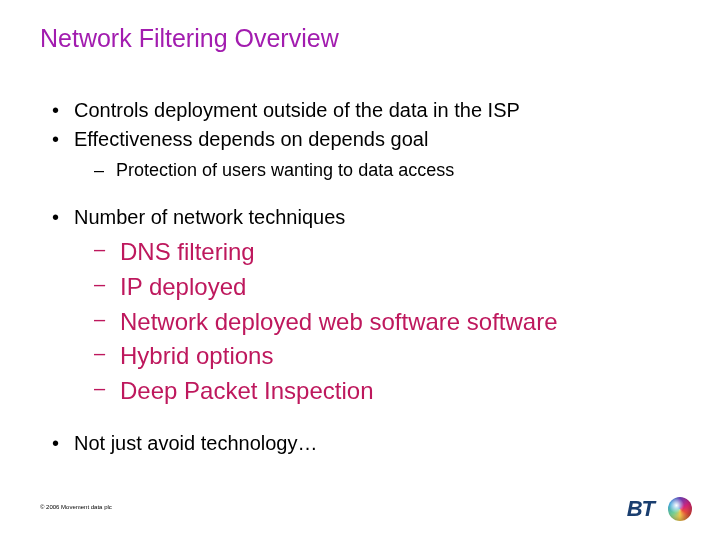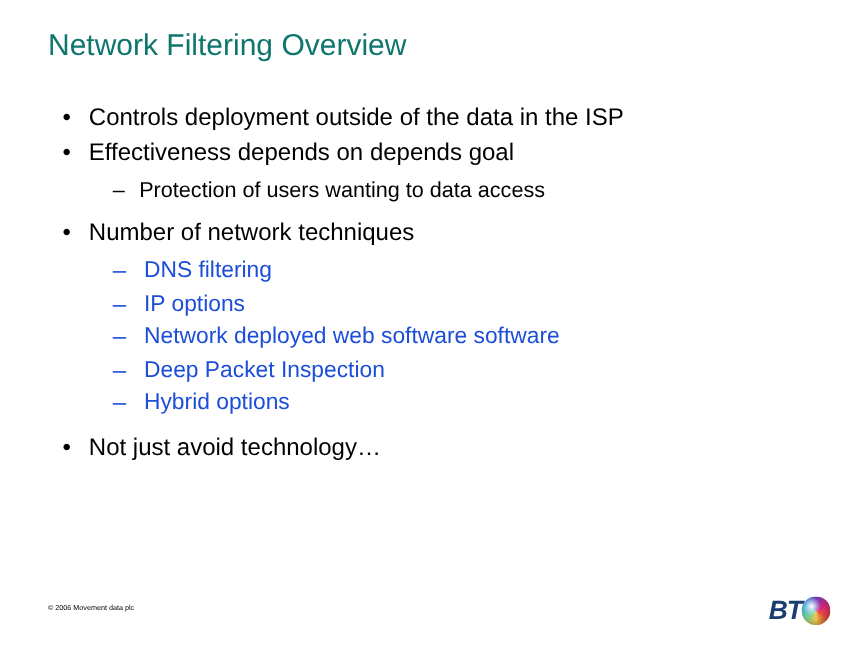--- a/index.html
+++ b/index.html
@@ -5,24 +5,24 @@
   * { margin: 0; padding: 0; box-sizing: border-box; }
   body {
     width: 720px;
     height: 540px;
     background: #ffffff;
     font-family: Arial, Helvetica, sans-serif;
     position: relative;
     padding: 24px 40px 0 40px;
   }
   .title {
-    color: #0f766e;
+    color: #a21caf;
     font-size: 25px;
     font-weight: 400;
-    margin-bottom: 32px;
+    margin-bottom: 44px;
   }
   ul.level1 {
     list-style: none;
     padding-left: 8px;
   }
   ul.level1 > li {
     font-size: 20px;
     color: #000;
     line-height: 1.35;
     padding-left: 26px;
@@ -56,48 +56,48 @@
     top: 0;
     font-size: 18px;
   }
   ul.level2b {
     list-style: none;
     margin-top: 4px;
     margin-bottom: 8px;
     padding-left: 20px;
   }
   ul.level2b > li {
-    font-size: 19px;
-    color: #1d4ed8;
+    font-size: 24px;
+    color: #be185d;
     line-height: 1.45;
     padding-left: 26px;
     position: relative;
   }
   ul.level2b > li::before {
     content: "–";
     position: absolute;
     left: 0;
     top: 0;
     font-size: 20px;
   }
-  li.spaced { margin-top: 10px; }
+  li.spaced { margin-top: 21px; }
   .footer-copy {
     position: absolute;
     left: 40px;
     bottom: 30px;
     font-size: 6px;
     color: #000;
   }
   .logo {
     position: absolute;
     right: 28px;
     bottom: 18px;
     display: flex;
     align-items: center;
-    gap: 0;
+    gap: 14px;
   }
   .logo-text {
     font-family: Arial, sans-serif;
     font-weight: bold;
     font-style: italic;
     font-size: 22px;
     color: #1a3e6f;
     letter-spacing: -1px;
   }
   .logo-globe {
@@ -120,24 +120,24 @@
   <li>
     <span>Effectiveness depends on depends goal</span>
     <ul class="level2">
       <li>Protection of users wanting to data access</li>
     </ul>
   </li>
   <li class="spaced">
     <span>Number of network techniques</span>
     <ul class="level2b">
       <li>DNS filtering</li>
-      <li>IP options</li>
+      <li>IP deployed</li>
       <li>Network deployed web software software</li>
+      <li>Hybrid options</li>
       <li>Deep Packet Inspection</li>
-      <li>Hybrid options</li>
     </ul>
   </li>
   <li class="spaced">Not just avoid technology…</li>
 </ul>
 
 <div class="footer-copy">© 2006 Movement data plc</div>
 
 <div class="logo">
   <span class="logo-text">BT</span>
   <span class="logo-globe"></span>

